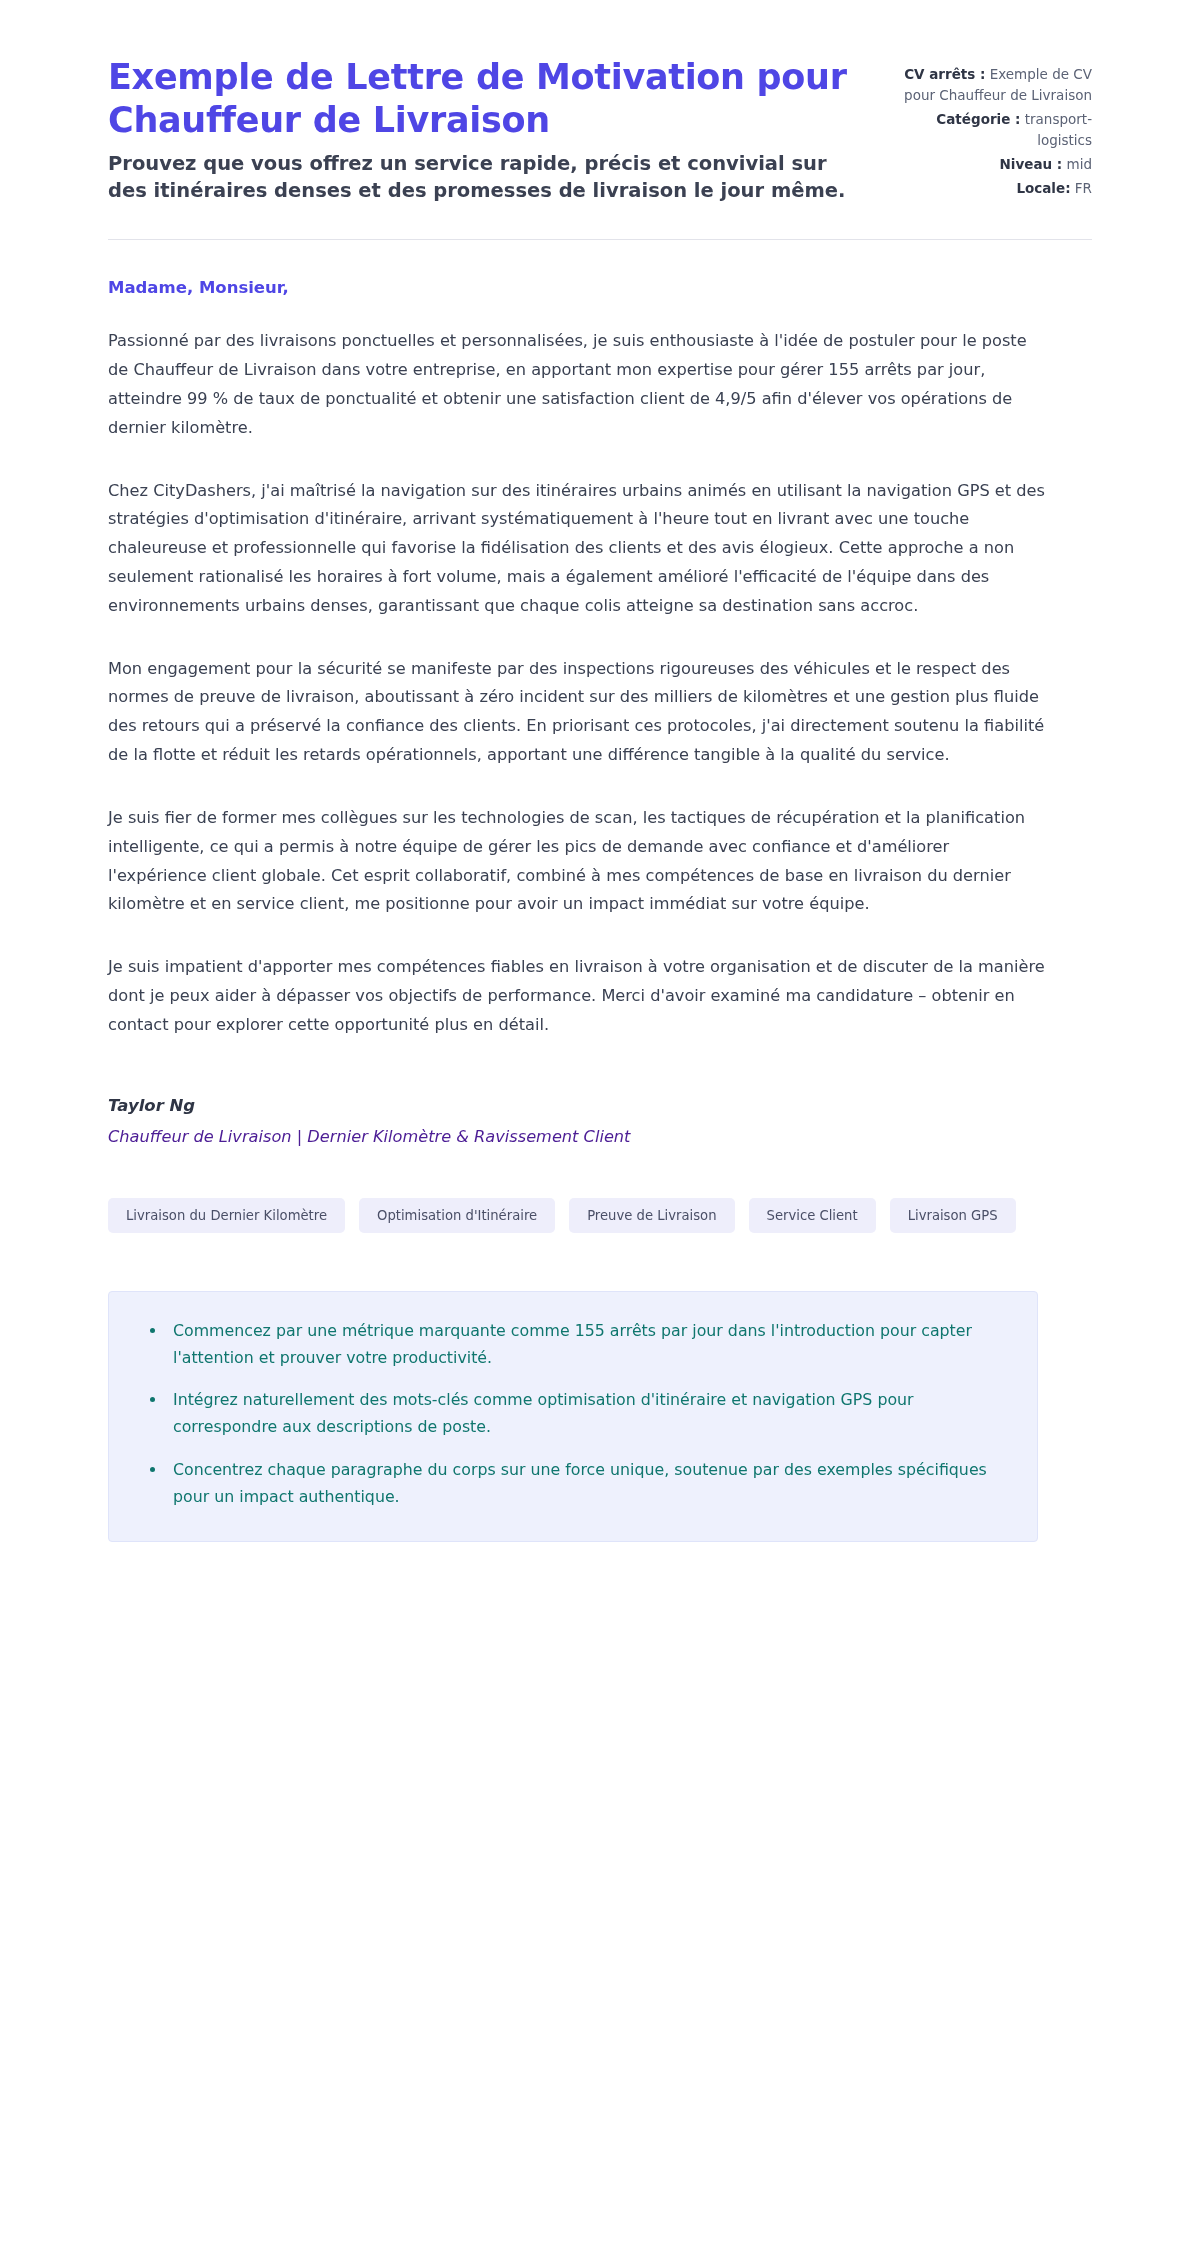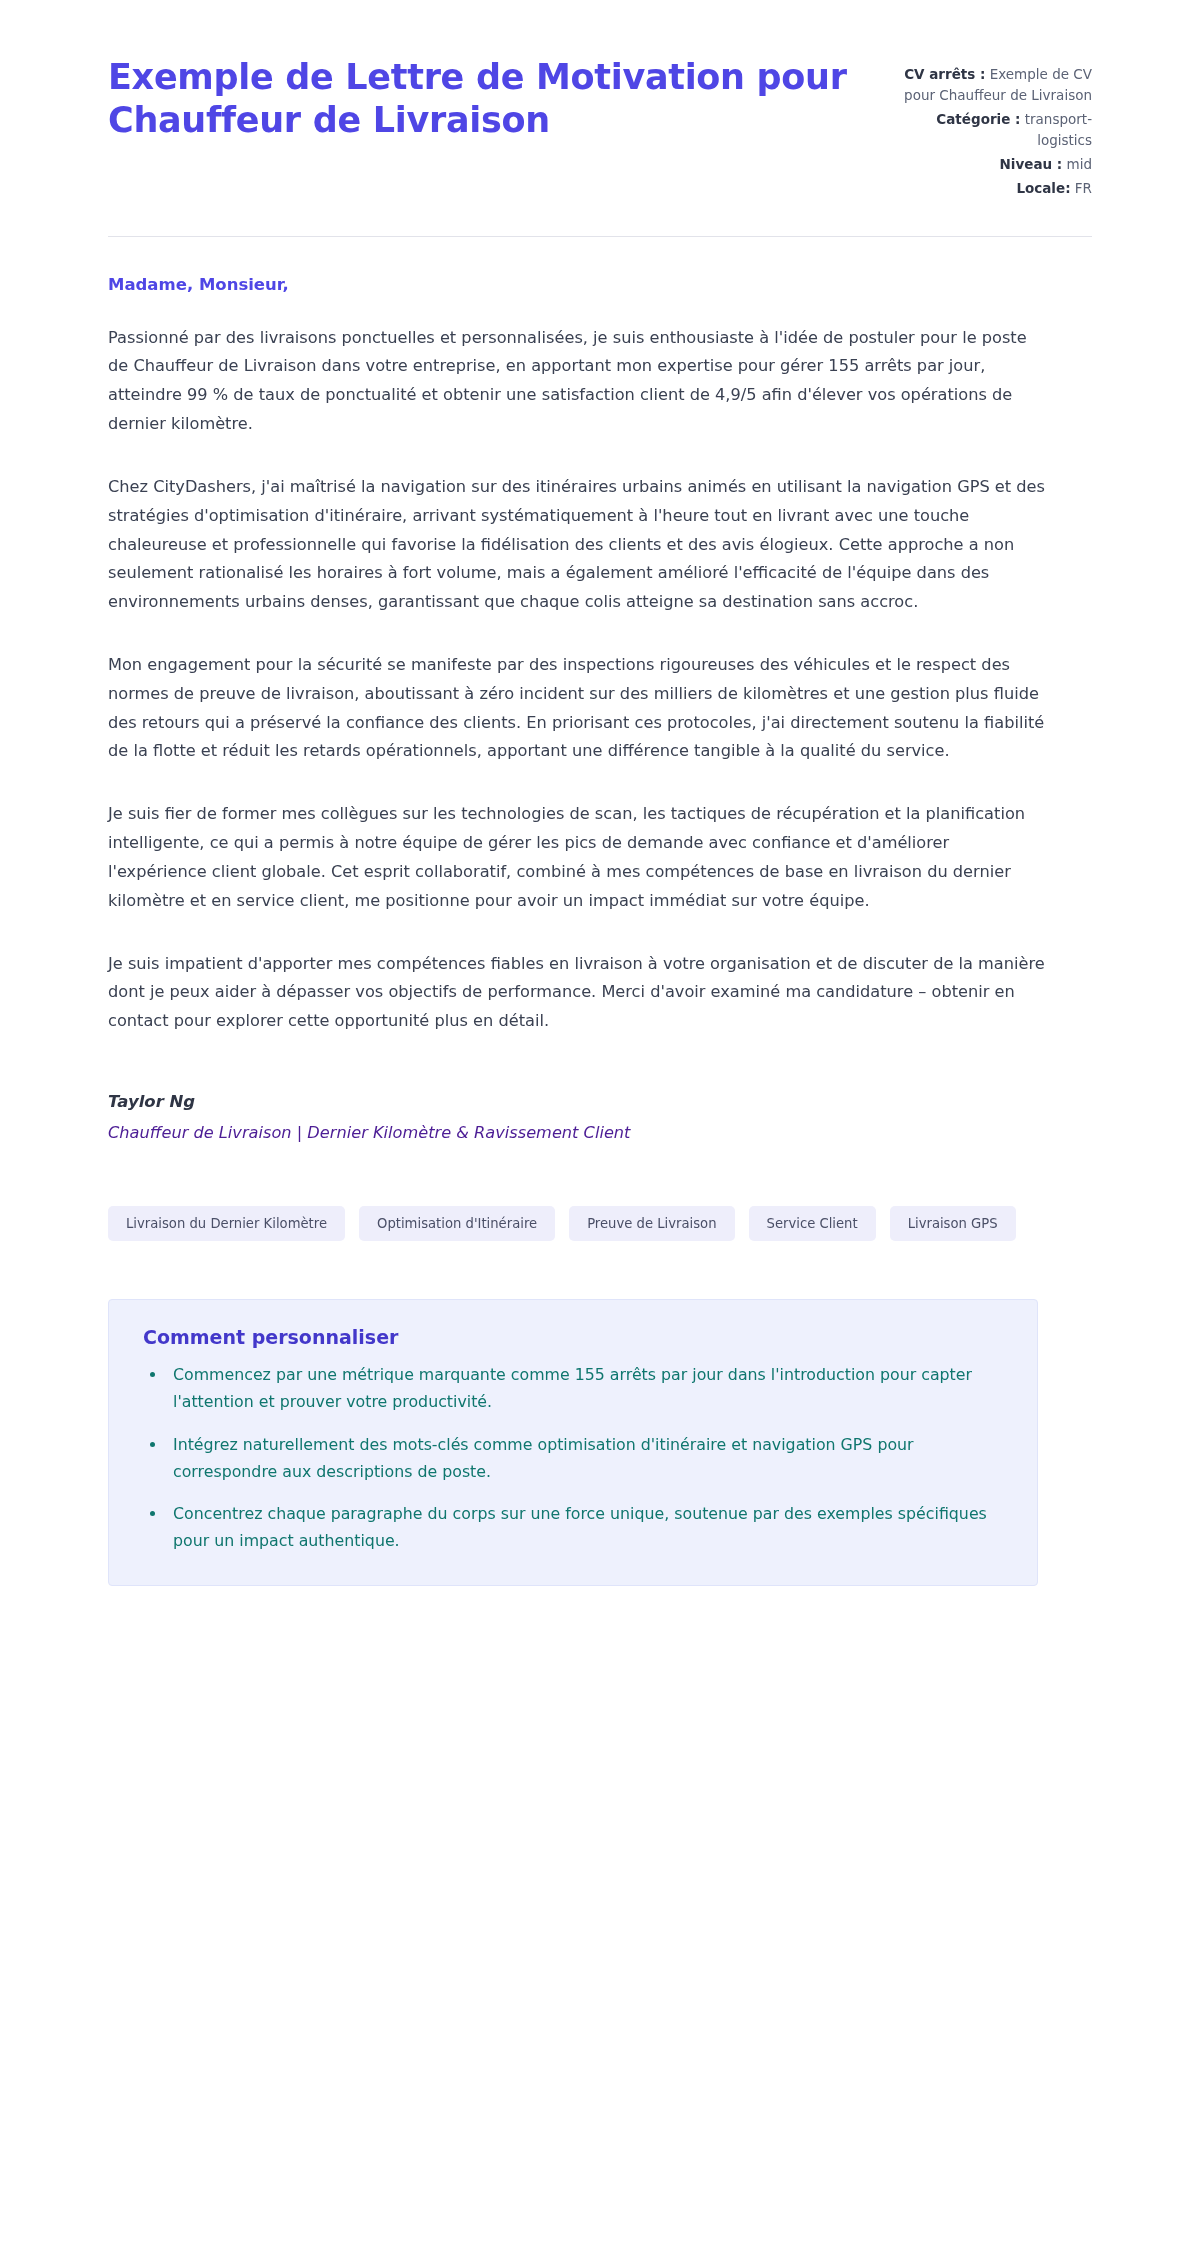--- a/index.html
+++ b/index.html
@@ -109,21 +109,20 @@
     gap: 12px 14px;
     max-width: 930px;
   }
   .tag {
     background: #eeeefb;
     color: #4a4f67;
     font-size: 13.2px;
     padding: 10px 18px;
     border-radius: 5px;
     white-space: nowrap;
-    margin-top: 12px;
   }
 
   
   .tips {
     margin-top: 58px;
     background: #eef1fd;
     border: 1px solid #dfe4fa;
     border-radius: 4px;
     padding: 26px 34px 30px 34px;
     max-width: 930px;
@@ -151,20 +150,21 @@
   }
 </style>
 </head>
 <body>
 
 <div class="page">
 
   <div class="header">
     <div class="header-left">
       <h1 class="doc-title">Exemple de Lettre de Motivation pour Chauffeur de Livraison</h1>
+      <p class="doc-subtitle">Prouvez que vous offrez un service rapide, précis et convivial sur des itinéraires denses et des promesses de livraison le jour même.</p>
     </div>
     <div class="header-meta">
       <div class="meta-row">
         <span class="meta-label">CV arrêts :</span>
         <span>Exemple de CV pour Chauffeur de Livraison</span>
       </div>
       <div class="meta-row">
         <span class="meta-label">Catégorie :</span>
         <span>transport-logistics</span>
       </div>
@@ -198,21 +198,20 @@
 
   <div class="tags">
     <span class="tag">Livraison du Dernier Kilomètre</span>
     <span class="tag">Optimisation d'Itinéraire</span>
     <span class="tag">Preuve de Livraison</span>
     <span class="tag">Service Client</span>
     <span class="tag">Livraison GPS</span>
   </div>
 
   <div class="tips">
-    <h2 class="tips-title">Comment personnaliser</h2>
     <ul class="tips-list">
       <li>Commencez par une métrique marquante comme 155 arrêts par jour dans l'introduction pour capter l'attention et prouver votre productivité.</li>
       <li>Intégrez naturellement des mots-clés comme optimisation d'itinéraire et navigation GPS pour correspondre aux descriptions de poste.</li>
       <li>Concentrez chaque paragraphe du corps sur une force unique, soutenue par des exemples spécifiques pour un impact authentique.</li>
     </ul>
   </div>
 
 </div>
 
 </body></html>

